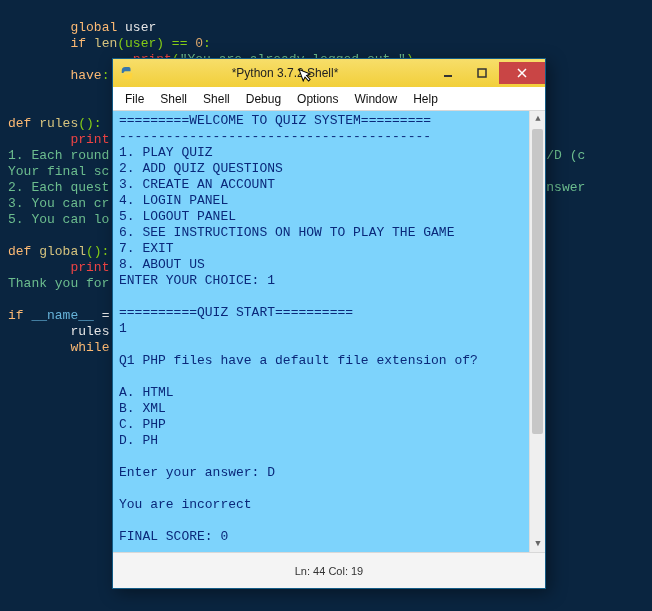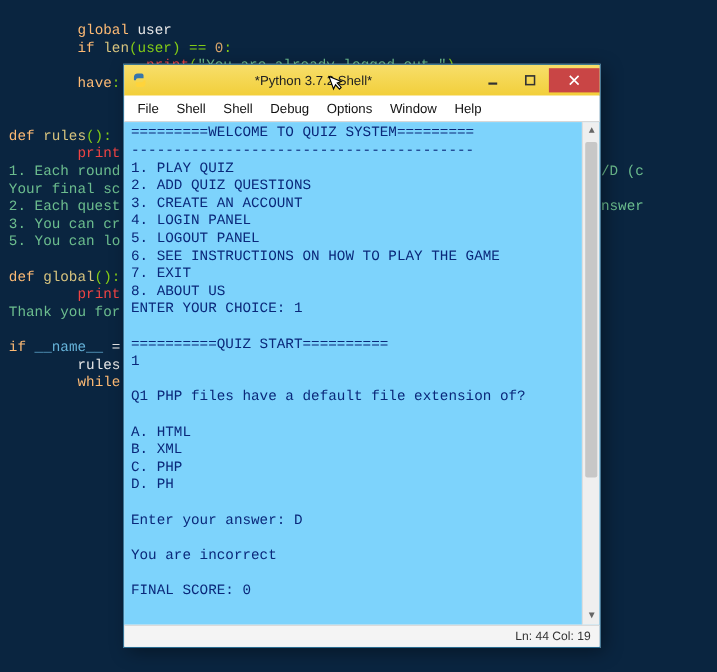--- a/index.html
+++ b/index.html
@@ -121,25 +121,25 @@
     }
     .scroll-thumb {
       position: absolute;
       left: 2px; right: 2px;
       top: 18px; height: 305px;
       background: #c7c7c7;
       border-radius: 2px;
     }
 
     .statusbar {
-      height: 20px;
+      height: 36px;
       background: #f4f4f4;
       border-top: 1px solid #d8d8d8;
       display: flex;
-      justify-content: flex-end;
+      justify-content: center;
       align-items: center;
       padding: 0 8px;
       font-family: 'Segoe UI', sans-serif;
       font-size: 11px;
       color: #333;
     }
   </style>
 </head>
 <body>
 

